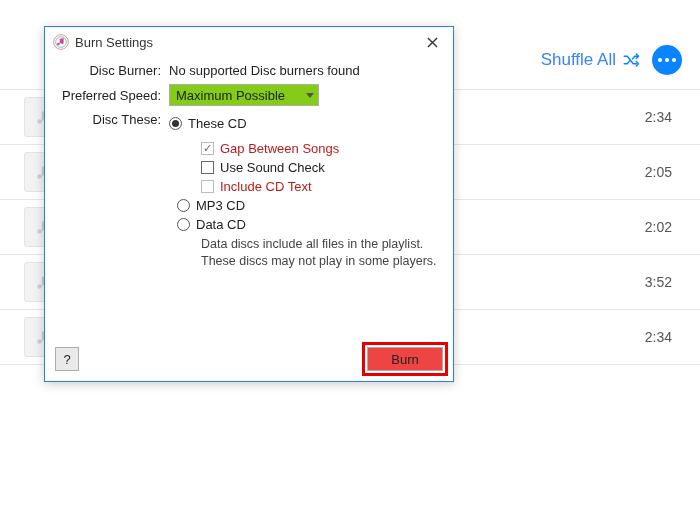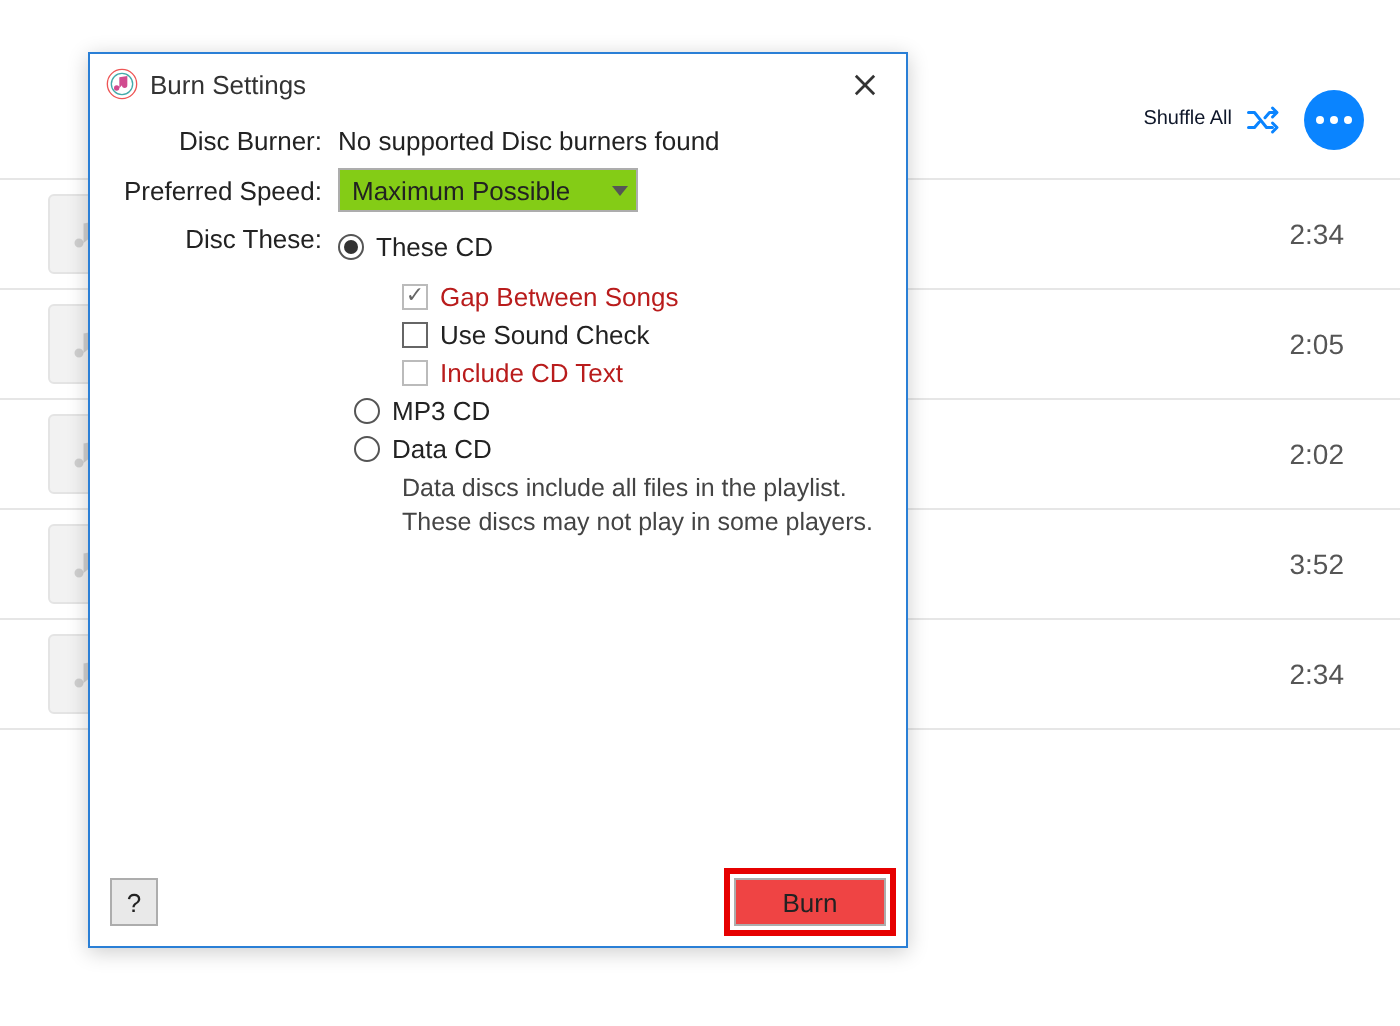--- a/index.html
+++ b/index.html
@@ -24,22 +24,22 @@
   .list-header {
     display: flex;
     align-items: center;
     justify-content: flex-end;
     height: 60px;
     padding: 0 18px 0 0;
     gap: 12px;
     border-bottom: 1px solid #e6e6e6;
   }
   .shuffle {
-    color: #0f172a;
-    font-size: 10px;
+    color: #3b82f6;
+    font-size: 17px;
     display: flex;
     align-items: center;
     gap: 6px;
     cursor: pointer;
     text-align: center;
   }
   .shuffle-icon {
     width: 18px; height: 18px;
     stroke: #0a84ff;
     fill: none;
@@ -86,21 +86,21 @@
     color: #555;
     font-size: 14px;
   }
 
   
   .dialog {
     position: absolute;
     left: 44px;
     top: 26px;
     width: 410px;
-    height: 448px;
+    height: 356px;
     background: #fff;
     border: 1px solid #2a7fd6;
     box-shadow: 0 2px 10px rgba(0,0,0,0.2);
   }
   .titlebar {
     display: flex;
     align-items: center;
     height: 30px;
     padding: 0 6px 0 8px;
   }

